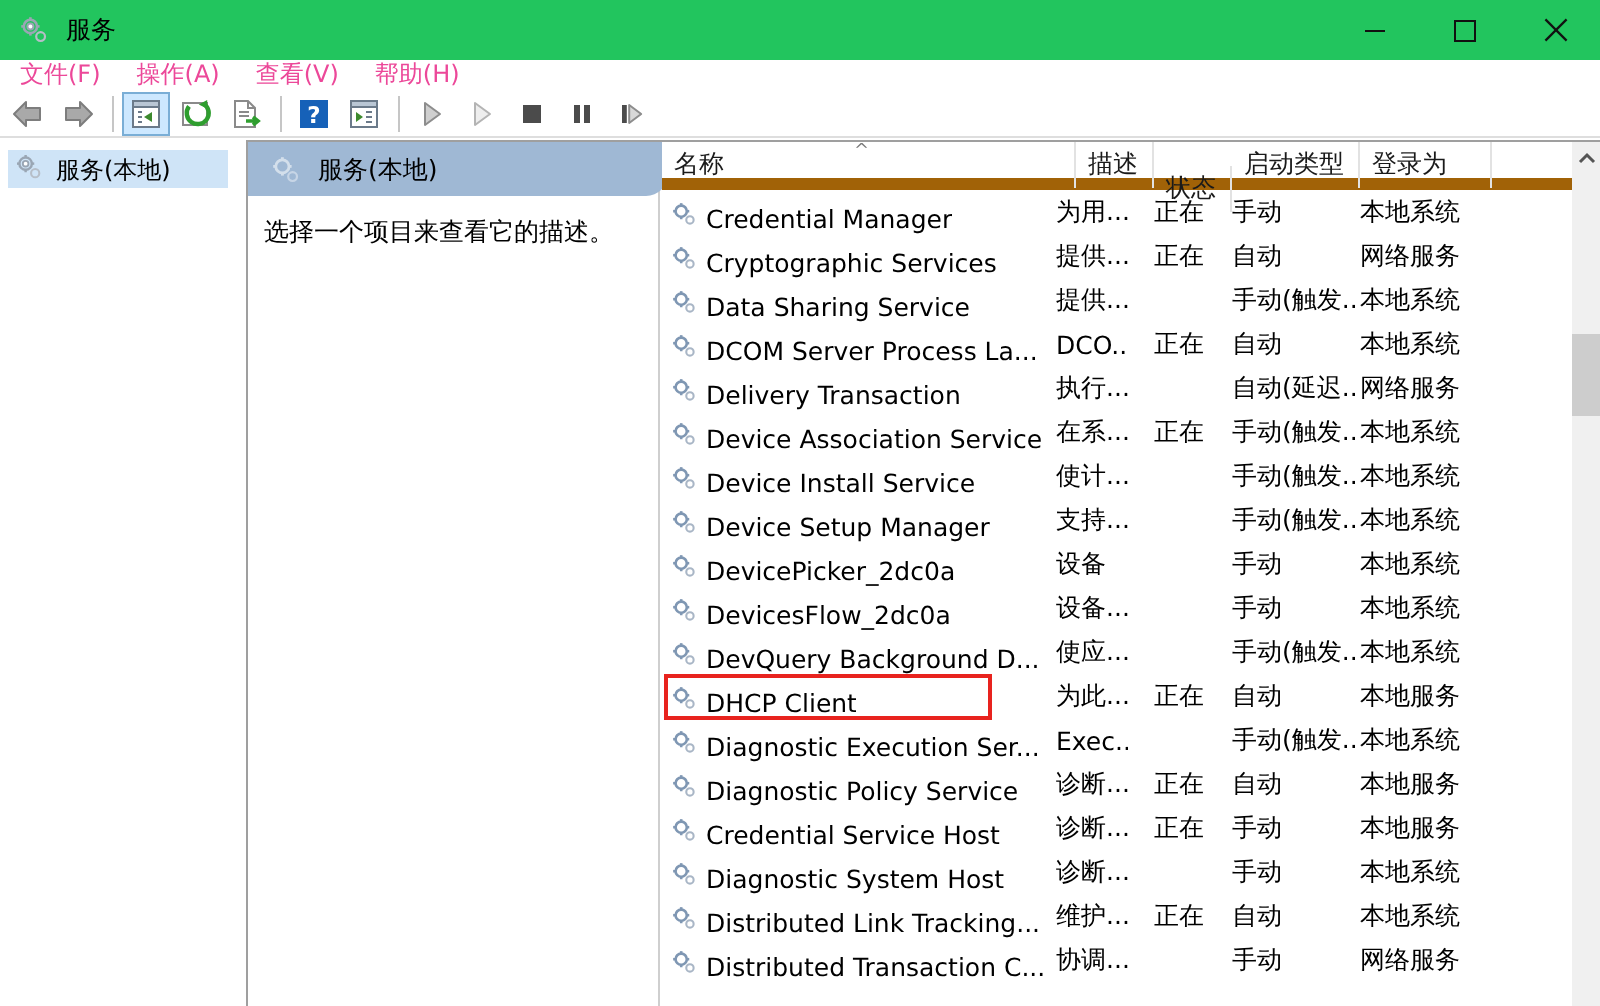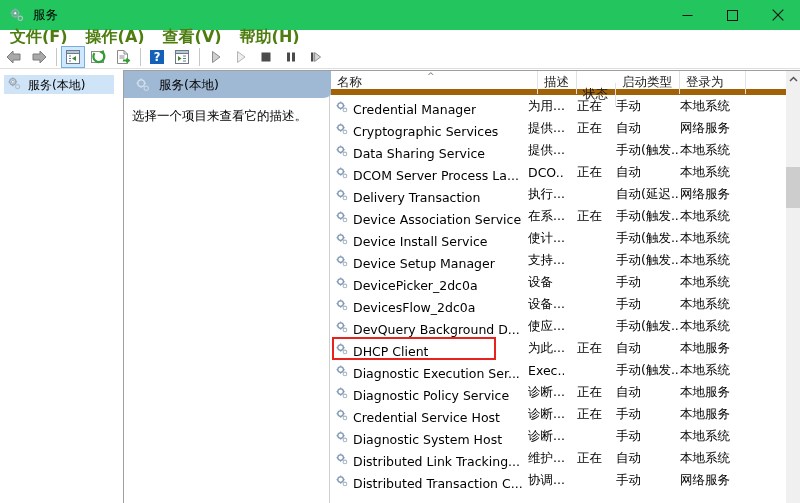--- a/index.html
+++ b/index.html
@@ -65,25 +65,24 @@
     position: absolute;
     left: 0; top: 30px;
     width: 800px; height: 14px;
     display: flex;
     align-items: center;
     background: #ffffff;
   }
   .menu-item {
     padding: 0 8px;
     margin-left: 2px;
-    font-size: 16px;
+    font-size: 12px;
     line-height: 14px;
-    color: #4d7c0f;
+    color: #ec4899;
     white-space: nowrap;
-    font-weight: bold;
   }
 
   
   .toolbar {
     position: absolute;
     left: 0; top: 44px;
     width: 800px; height: 25px;
     background: #ffffff;
     display: flex;
     align-items: center;

